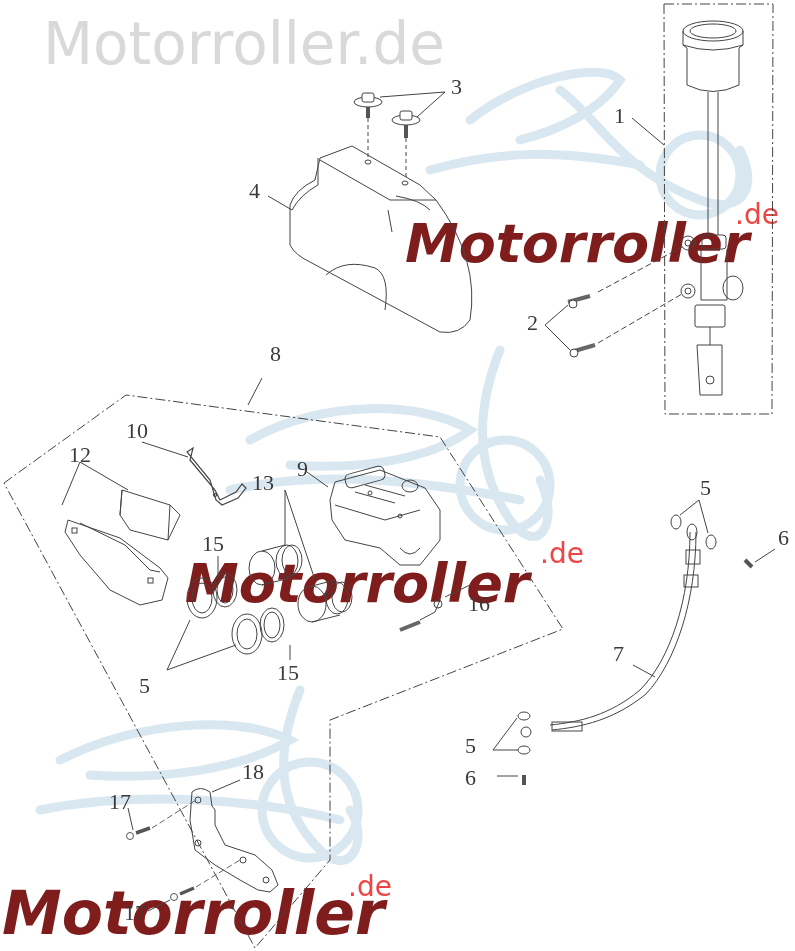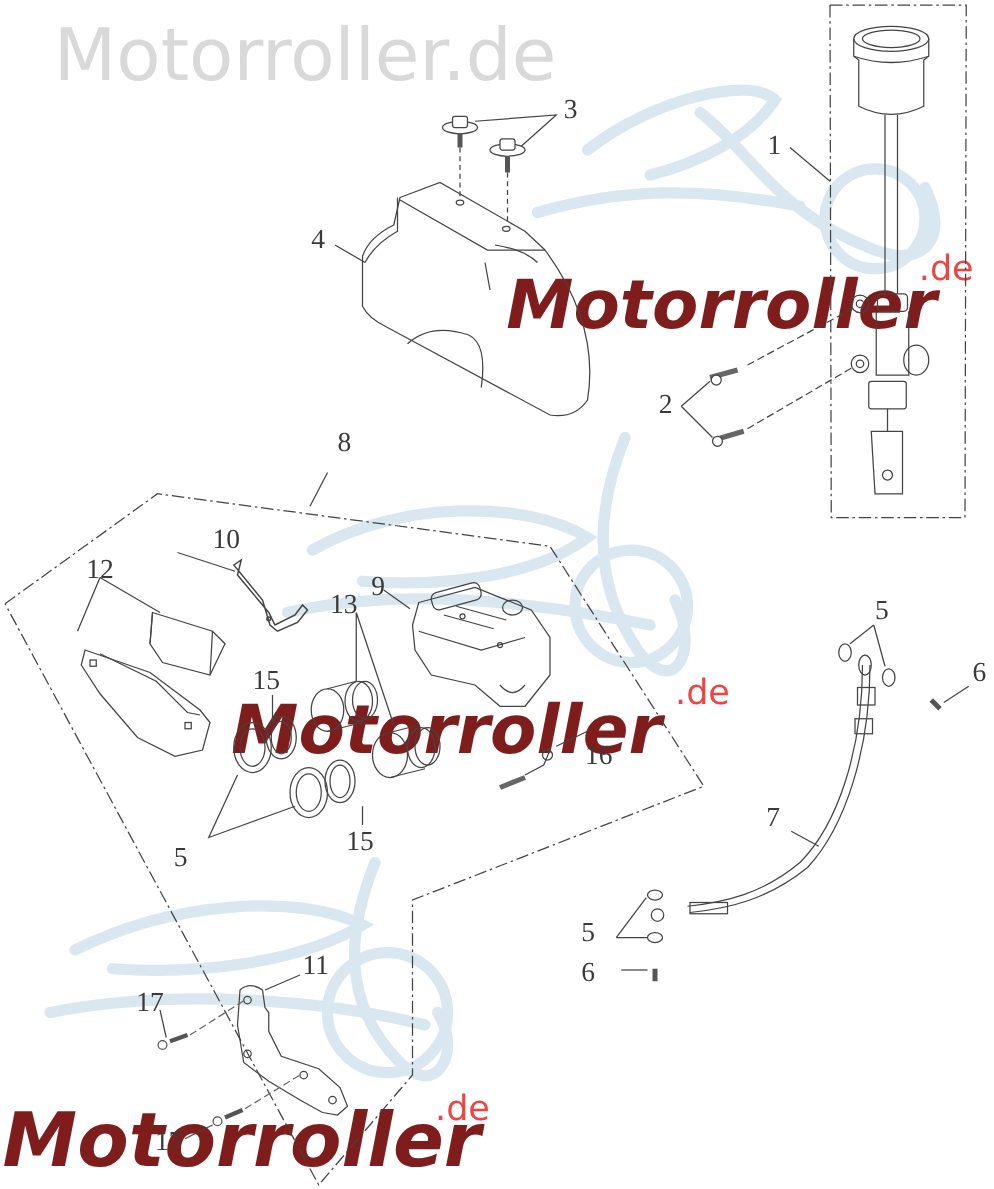--- a/index.html
+++ b/index.html
@@ -213,22 +213,22 @@
 <div class="callout" style="left:527px; top:312px;">2</div>
 <div class="callout" style="left:451px; top:76px;">3</div>
 <div class="callout" style="left:249px; top:180px;">4</div>
 <div class="callout" style="left:700px; top:477px;">5</div>
 <div class="callout" style="left:465px; top:735px;">5</div>
 <div class="callout" style="left:778px; top:527px;">6</div>
 <div class="callout" style="left:465px; top:767px;">6</div>
 <div class="callout" style="left:613px; top:643px;">7</div>
 <div class="callout" style="left:270px; top:343px;">8</div>
 <div class="callout" style="left:297px; top:458px;">9</div>
-<div class="callout" style="left:126px; top:420px;margin-left:44px;">10</div>
-<div class="callout" style="left:242px; top:761px;">11</div>
+<div class="callout" style="left:126px; top:420px;">10</div>
+<div class="callout" style="left:242px; top:761px;">18</div>
 <div class="callout" style="left:69px; top:444px;text-align:center;">12</div>
-<div class="callout" style="left:264px; top:472px;">13</div>
+<div class="callout" style="left:252px; top:472px;">13</div>
 <div class="callout" style="left:139px; top:675px;">5</div>
 <div class="callout" style="left:202px; top:533px;">15</div>
 <div class="callout" style="left:277px; top:662px;">15</div>
 <div class="callout" style="left:468px; top:593px;text-align:center;">16</div>
 <div class="callout" style="left:109px; top:791px;">17</div>
 <div class="callout" style="left:124px; top:902px;">17</div>
 
 </body></html>

